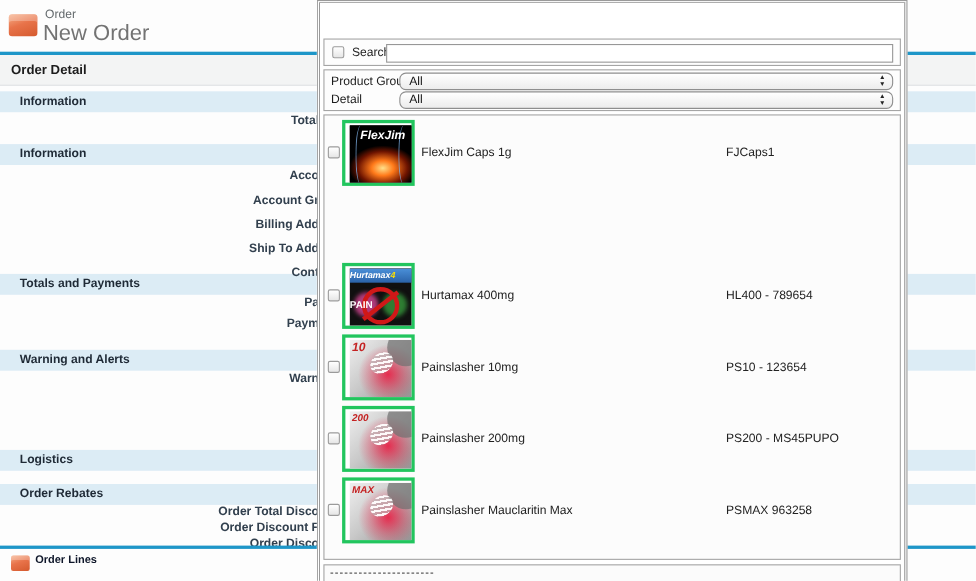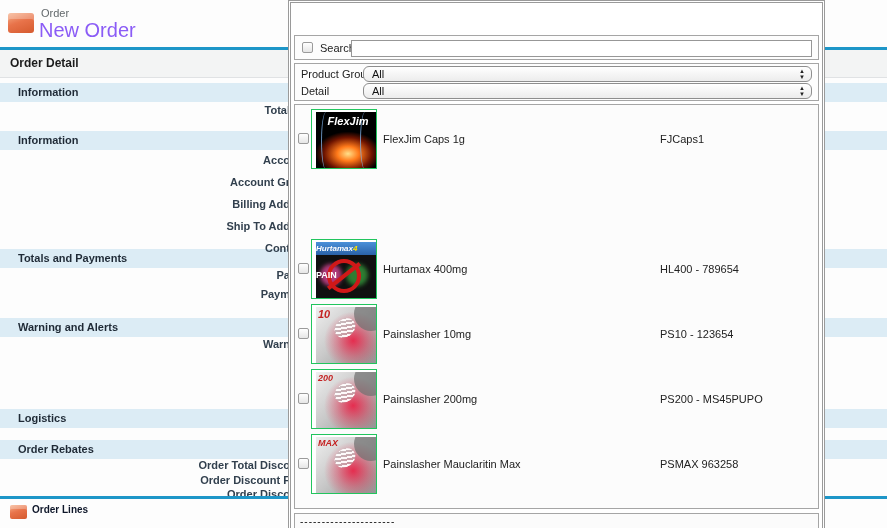--- a/index.html
+++ b/index.html
@@ -6,21 +6,21 @@
   html,body { width:887px; height:528px; overflow:hidden; background:#fff;
     font-family:"Liberation Sans", sans-serif; }
   .abs { position:absolute; }
 
   
   #page { position:absolute; inset:0; background:#fdfdfd; }
   .obj-icon { left:8px; top:13px; width:26px; height:20px;
     background:linear-gradient(160deg,#f6b08a 0%,#e8734a 45%,#d55a2e 100%);
     border-radius:3px; box-shadow:inset 0 6px 0 rgba(255,255,255,.25); }
   .obj-label { left:41px; top:7px; font-size:11px; color:#63696c; }
-  .page-title { left:39px; top:19px; font-size:20px; color:#8b5cf6; }
+  .page-title { left:39px; top:19px; font-size:20px; color:#737373; }
   .blue-rule { left:0; width:887px; height:3px; background:#1e96c8; }
   .od-band { left:0; top:50px; width:887px; height:28px; background:#f3f4f4;
     border-bottom:1px solid #e0e2e4; }
   .od-title { left:10px; top:56px; font-size:12px; font-weight:bold; color:#1c1c1c; }
   .band { left:0; width:887px; height:19px; background:#dcecf5; }
   .band span { position:absolute; left:18px; top:3px; font-size:11px;
     font-weight:bold; color:#1f2a36; }
   .flabel { font-size:11px; font-weight:bold; color:#32404e;
     right:597px; white-space:nowrap; }
   .ol-icon { left:10px; top:505px; width:17px; height:14px;
@@ -49,21 +49,21 @@
   #filterbox { top:60px; height:38px; }
   .sel { position:absolute; left:68px; right:6px; height:16px;
     border:1px solid #8e8e8e; border-radius:6px;
     background:linear-gradient(#ffffff,#ececec); font-size:11px; color:#111;
     padding-left:8px; line-height:14px; cursor:pointer; }
   .sel .arr { position:absolute; right:6px; top:1px; font-size:6px; line-height:6px;
     color:#222; text-align:center; }
   #listbox { top:101px; height:405px; background:#fcfcfc; }
   .prow { position:absolute; left:0; right:0; height:63px; }
   .imgcell { position:absolute; left:16px; top:1px; width:66px; height:60px;
-    border:1px solid #22c55e; background:#fff; overflow:hidden; }
+    border:3px solid #22c55e; background:#fff; overflow:hidden; }
   .pimg { position:absolute; left:4px; top:2px; width:57px; height:55px; overflow:hidden; }
   .pname { position:absolute; left:88px; top:25px; font-size:11px; color:#222; }
   .pcode { position:absolute; left:365px; top:25px; font-size:11px; color:#222; }
 
   
   .img-flexjim { width:100%; height:100%; background:
     radial-gradient(ellipse 60% 45% at 50% 72%, #ffe08a 0%, #ff7a1a 28%, #6e1400 62%, #000 85%), #000; position:relative; }
   .img-flexjim .fj-t { position:absolute; left:0; right:0; top:3px; text-align:center;
     color:#fff; font-style:italic; font-weight:bold; font-size:11px; }
   .img-flexjim .vein { position:absolute; top:0; bottom:0; width:10px;

